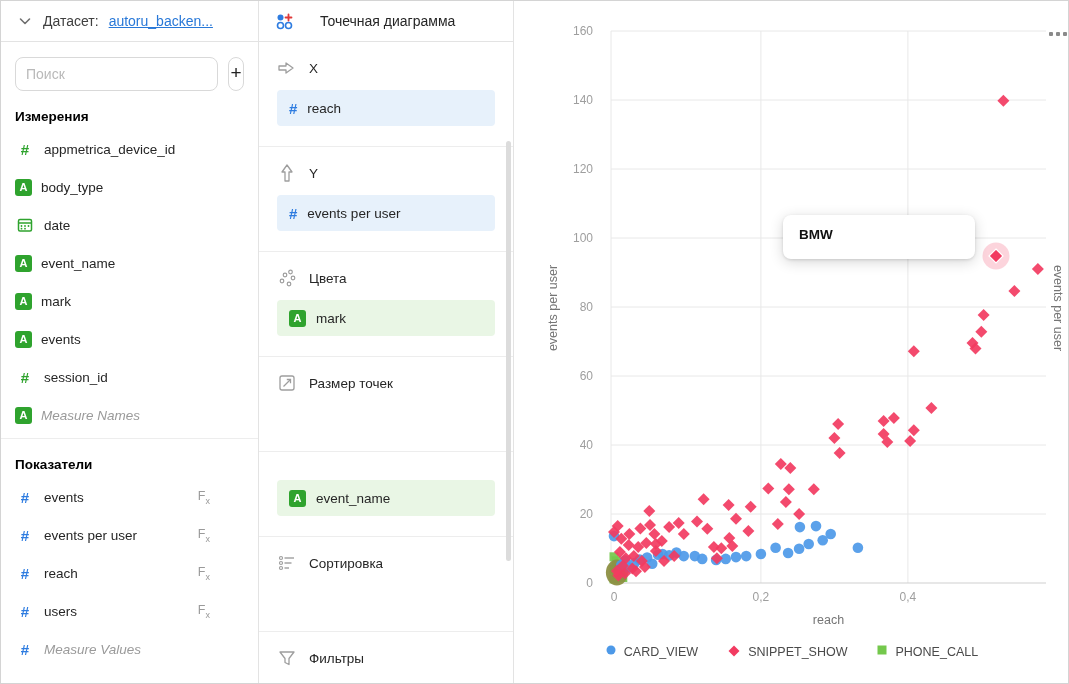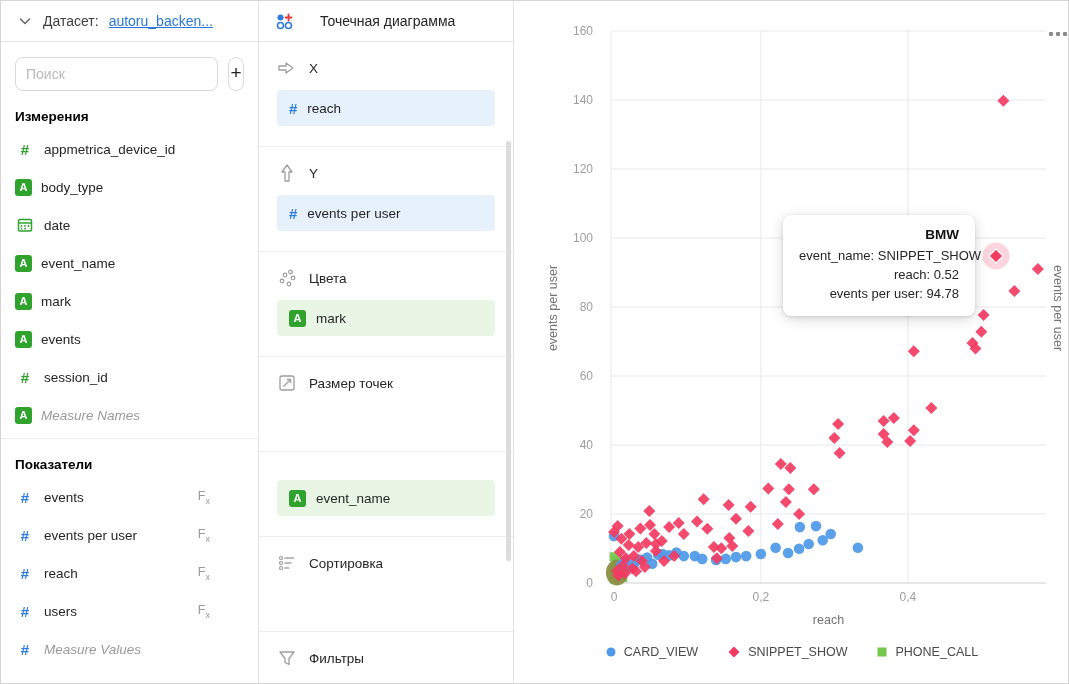--- a/index.html
+++ b/index.html
@@ -39,25 +39,25 @@
   .chip{height:36px;border-radius:4px;display:flex;align-items:center;padding:0 12px;gap:10px;font-size:13.5px;cursor:pointer;}
   .chip.measure{background:#e7f1fb;}
   .chip.dimension{background:#e9f6e5;}
   .scroll-thumb{position:absolute;right:2px;top:140px;width:5px;height:420px;background:#dcdcdc;border-radius:3px;}
   
   .chart-panel{position:absolute;left:513px;top:0;width:556px;height:684px;background:#fff;}
   .chart-svg-wrap{position:absolute;left:0;top:0;width:556px;height:684px;}
   .more-menu{position:absolute;left:533px;top:29px;display:flex;gap:3px;cursor:pointer;padding:2px;}
   .more-menu i{width:4px;height:4px;background:#8a8a8a;border-radius:1px;display:block;}
   .tooltip{position:absolute;left:269px;top:214px;width:192px;background:#fff;border-radius:8px;
-    box-shadow:0 1px 3px rgba(0,0,0,.12),0 3px 14px rgba(0,0,0,.16);padding:12px 16px;z-index:5;text-align:right;}
+    box-shadow:0 1px 3px rgba(0,0,0,.12),0 3px 14px rgba(0,0,0,.16);padding:12px 16px;z-index:5;}
   .tooltip-title{font-size:13.5px;font-weight:700;color:#111;margin-bottom:5px;}
   .tooltip-line{font-size:13px;color:#262626;line-height:1.45;white-space:nowrap;}
   .legend{position:absolute;left:0;top:644px;width:556px;display:flex;justify-content:center;gap:30px;align-items:center;}
-  .legend-item{display:flex;align-items:center;gap:8px;font-size:12.5px;color:#4a4a4a;cursor:pointer;}
+  .legend-item{display:flex;gap:8px;font-size:12.5px;color:#4a4a4a;cursor:pointer;}
   .lg-marker{display:block;}
 </style>
 </head>
 <body>
 
 <div class="screen">
 
   <div class="left-panel">
     <div class="panel-header">
       <span style="display:flex;">
@@ -411,25 +411,20 @@
             <text x="540" y="307" text-anchor="middle" fill="#757575" font-size="12.5" transform="rotate(90 540 307)">events per user</text>
           </g>
         </svg></div>
     <div class="more-menu">
         <i></i>
         <i></i>
         <i></i>
       </div>
     <div class="tooltip">
       <div class="tooltip-title">BMW</div>
-      <div id="tooltip-lines">
-          <div class="tooltip-line">event_name: SNIPPET_SHOW</div>
-          <div class="tooltip-line">reach: 0.52</div>
-          <div class="tooltip-line">events per user: 94.78</div>
-        </div>
     </div>
     <div class="legend" id="legend">
         <div class="legend-item">
           <span style="display:flex">
             <svg class="lg-marker" width="10" height="10">
               <circle cx="5" cy="5" r="4.5" fill="#4d99e8"></circle>
             </svg>
           </span>
           <span>CARD_VIEW</span>
         </div>

